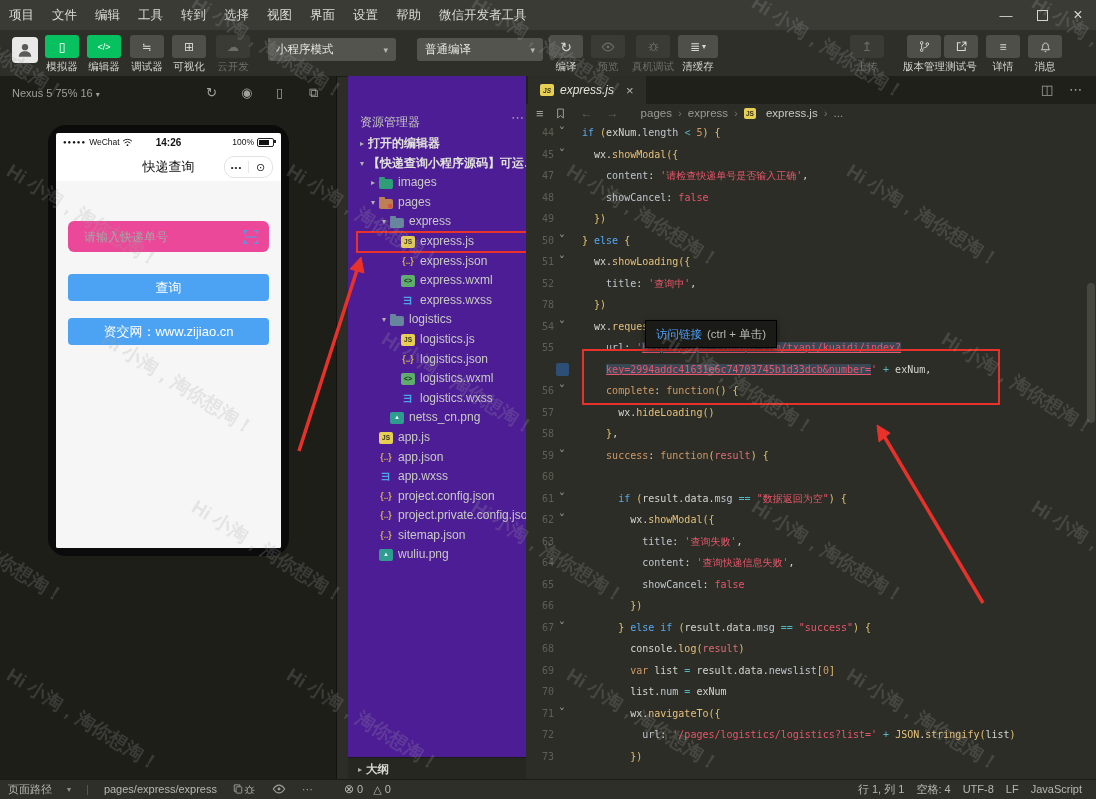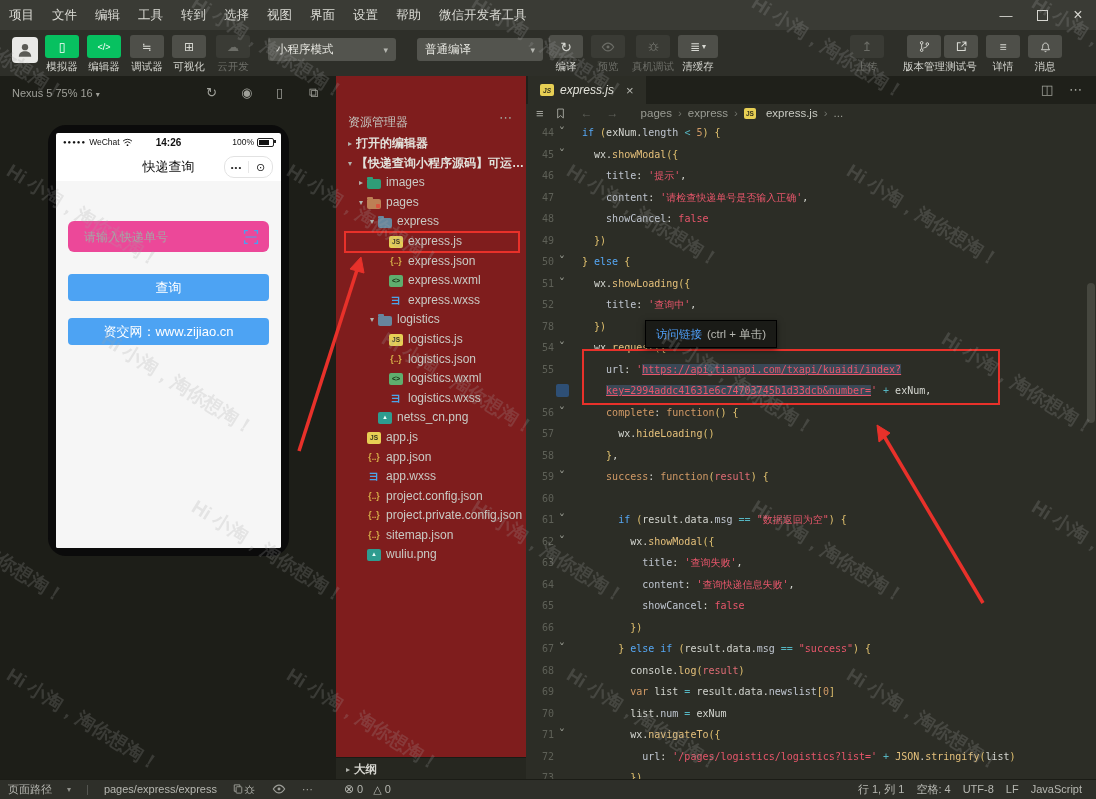--- a/index.html
+++ b/index.html
@@ -26,21 +26,21 @@
   .tb .lb{font-size:10.5px;color:#d4d5cf;margin-top:2px;white-space:nowrap;}
   .tb.dis .lb{color:#6c6d67;}
   .ic.green{background:#07c160;}
   .ic.gray{background:#4e4f49;color:#d8d9d3;}
   .ic.dis{background:#3a3b35;color:#6c6d67;}
   .dropdown{position:absolute;top:8px;height:23px;background:#53544e;border-radius:3px;color:#e6e6e0;
             font-size:11.5px;display:flex;align-items:center;padding:0 8px;}
   .dropdown .caret{margin-left:auto;color:#b5b6b0;font-size:9px;}
   
   .sim-panel{position:absolute;left:0;top:76px;width:336px;height:703px;background:#1d1e18;border-right:1px solid #121310;}
-  .explorer{position:absolute;left:336px;top:76px;width:190px;height:703px;background:#7f1d1d;border-right:1px solid #121310;}
+  .explorer{position:absolute;left:348px;top:76px;width:190px;height:703px;background:#4c1d95;border-right:1px solid #121310;}
   .editor{position:absolute;left:526px;top:76px;width:570px;height:703px;background:#2c2d26;overflow:hidden;}
   
   .sim-header{position:absolute;left:0;top:0;width:336px;height:36px;color:#9fa099;font-size:11px;}
   .sim-device{position:absolute;left:12px;top:11px;}
   .sim-ico{position:absolute;top:9px;color:#9fa099;font-size:13px;}
   .phone{position:absolute;left:48px;top:49px;width:241px;height:431px;background:#0b0b0b;border-radius:18px;}
   .screen{position:absolute;left:8px;top:8px;width:225px;height:415px;background:#ffffff;border-radius:2px;overflow:hidden;}
   .ph-status{position:absolute;left:0;top:0;width:100%;height:18px;display:flex;align-items:center;
              font-size:8.5px;color:#111;padding:0 7px;box-sizing:border-box;}
   .ph-dots{letter-spacing:1px;font-size:6px;margin-right:3px;}
@@ -473,25 +473,20 @@
           <span class="ln">44</span>
           <span class="fold">ˇ</span>
           <span class="ct"><span class="t-k">if</span><span class="t-d"> </span><span class="t-b">(</span><span class="t-d">exNum.</span><span class="t-p">length</span><span class="t-o"> &lt; </span><span class="t-n">5</span><span class="t-b">)</span><span class="t-d"> </span><span class="t-b">{</span></span>
         </div>
         <div class="code-row">
           <span class="ln">45</span>
           <span class="fold">ˇ</span>
           <span class="ct">  <span class="t-d">wx.</span><span class="t-f">showModal</span><span class="t-b">({</span></span>
         </div>
         <div class="code-row">
-          <span class="ln">46</span>
-          <span class="fold"></span>
-          <span class="ct">    <span class="t-p">title</span><span class="t-d">: </span><span class="t-s">'提示'</span><span class="t-d">,</span></span>
-        </div>
-        <div class="code-row">
           <span class="ln">47</span>
           <span class="fold"></span>
           <span class="ct">    <span class="t-p">content</span><span class="t-d">: </span><span class="t-s">'请检查快递单号是否输入正确'</span><span class="t-d">,</span></span>
         </div>
         <div class="code-row">
           <span class="ln">48</span>
           <span class="fold"></span>
           <span class="ct">    <span class="t-p">showCancel</span><span class="t-d">: </span><span class="t-s">false</span></span>
         </div>
         <div class="code-row">

